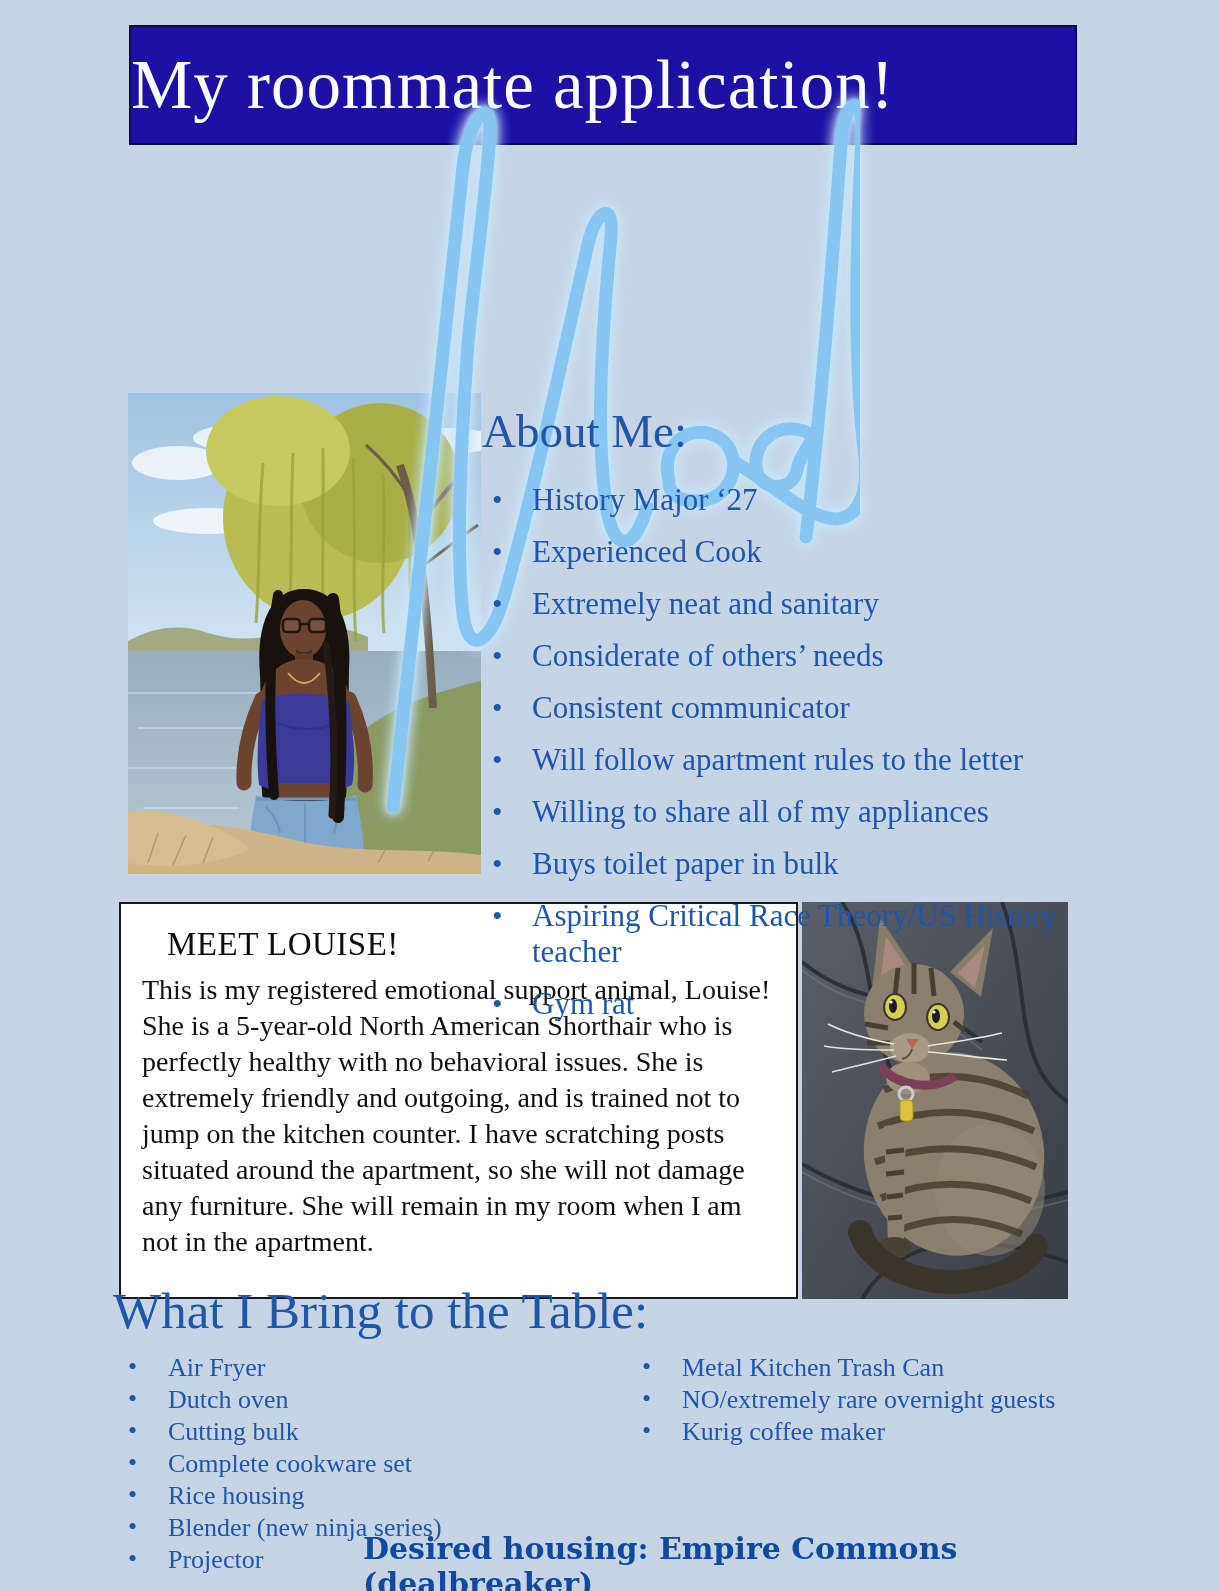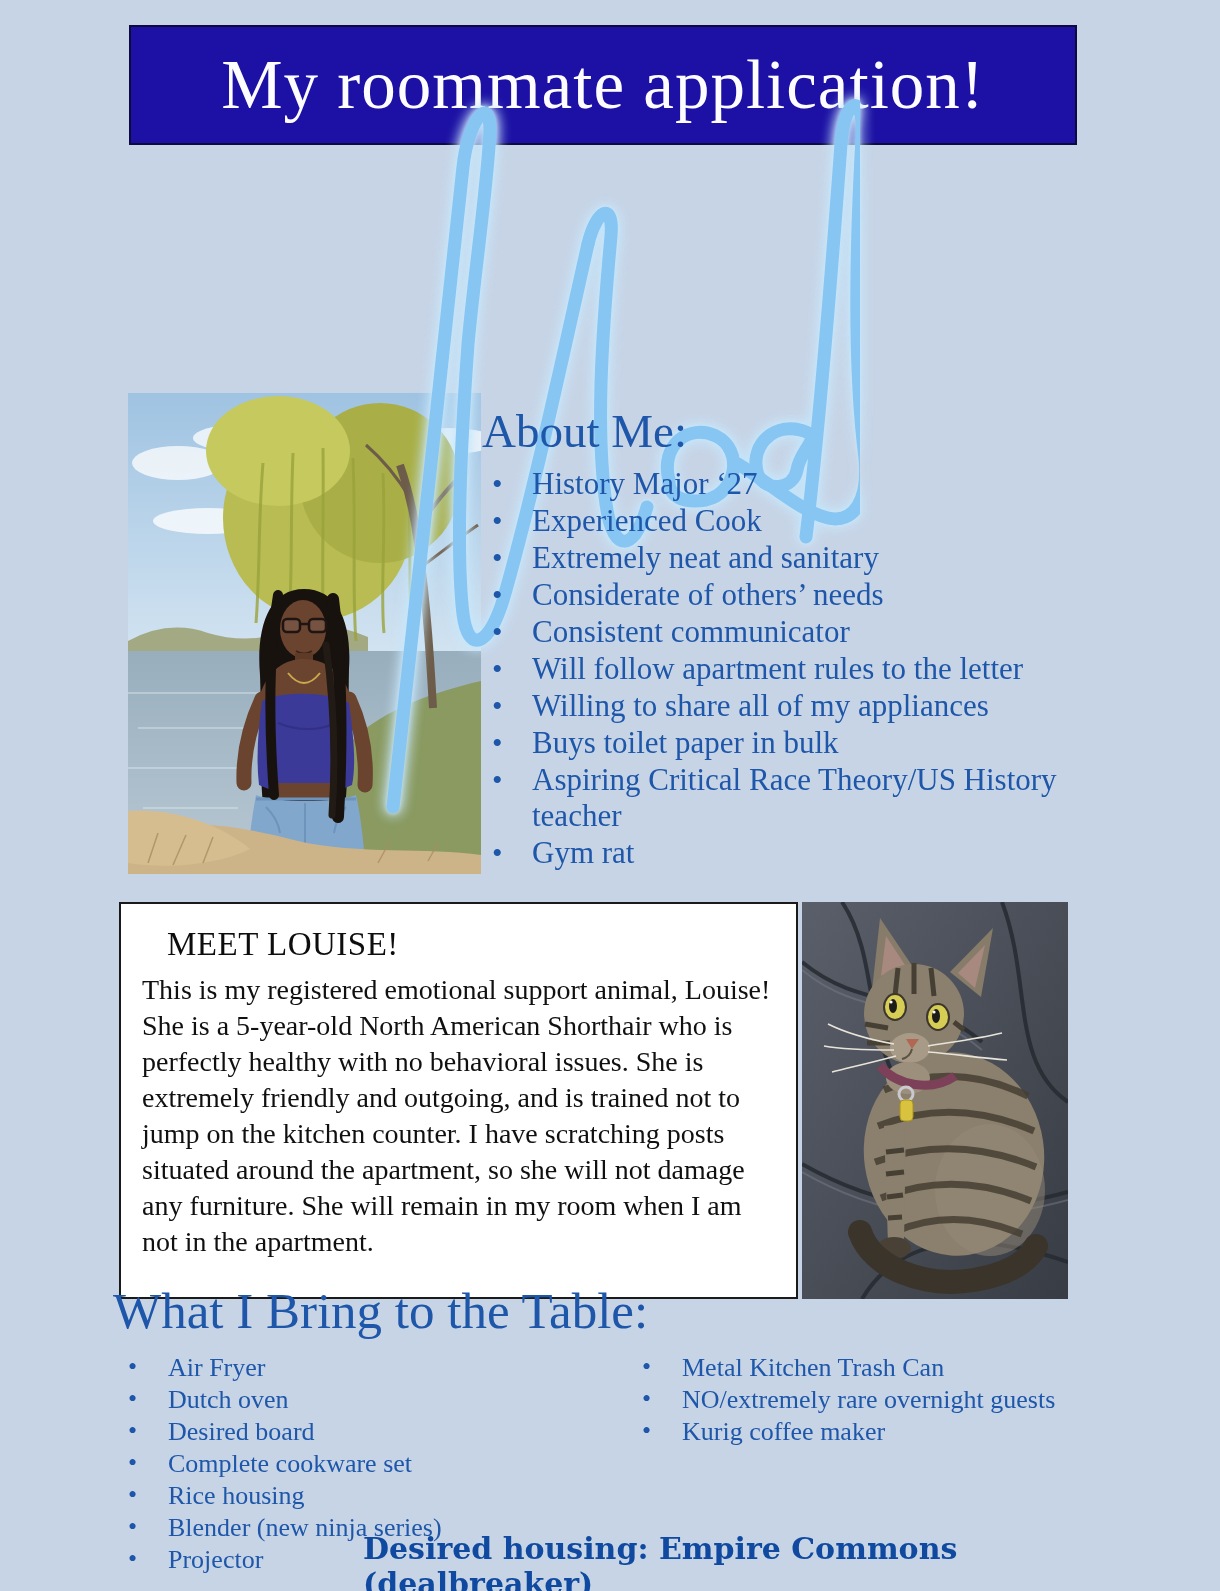--- a/index.html
+++ b/index.html
@@ -7,21 +7,21 @@
     position:relative;
     width:1220px;height:1591px;
     background:#c7d4e6;
     font-family:"Liberation Serif", serif;
     overflow:hidden;
   }
   
   .banner{
     position:absolute;left:129px;top:25px;width:948px;height:120px;
     background:#1c11a4;border:2px solid #0c0a3e;box-sizing:border-box;
-    display:flex;align-items:center;justify-content:center;
+    display:flex;align-items:center;
     z-index:4;
   }
   .banner h1{
     margin:0;color:#fdfdff;font-weight:400;font-size:69px;letter-spacing:1px;
     font-family:"Liberation Serif", serif;
   }
   
   .signature{
     position:absolute;left:338px;top:52px;width:522px;height:772px;
     z-index:6;pointer-events:none;
@@ -36,21 +36,21 @@
   
   .about-heading{
     position:absolute;left:482px;top:404px;margin:0;z-index:7;
     font-size:47px;font-weight:400;color:#1e57a9;
   }
   .about-list{
     position:absolute;left:490px;top:466px;width:628px;z-index:7;
     margin:0;padding:0;list-style:none;
   }
   .about-list li{
-    position:relative;padding-left:42px;margin:0 0 1px 0;
+    position:relative;padding-left:42px;margin:16px 0 1px 0;
     font-size:31px;line-height:36px;color:#1e57a9;
   }
   .about-list li::before{
     content:"\2022";position:absolute;left:2px;top:0;font-size:30px;color:#1e57a9;
   }
   
   .louise-box{
     position:absolute;left:119px;top:902px;width:679px;height:397px;
     background:#ffffff;border:2px solid #1a1a1a;box-sizing:border-box;z-index:3;
   }
@@ -287,21 +287,21 @@
         <ellipse cx="92" cy="346" rx="17" ry="11" fill="#4a4136"></ellipse>
         <path d="M58,330 C70,366 122,386 172,378 C206,372 226,360 234,344" stroke="#3b342b" stroke-width="24" stroke-linecap="round" fill="none"></path>
       </g>
     </svg>
   </div>
 
   <h2 class="bring-heading">What I Bring to the Table:</h2>
   <ul class="bring-list bring-left">
     <li>Air Fryer</li>
     <li>Dutch oven</li>
-    <li>Desired board</li>
+    <li>Cutting bulk</li>
     <li>Complete cookware set</li>
     <li>Rice housing</li>
     <li>Blender (new ninja series)</li>
     <li>Projector</li>
   </ul>
   <ul class="bring-list bring-right">
     <li>Metal Kitchen Trash Can</li>
     <li>NO/extremely rare overnight guests</li>
     <li>Kurig coffee maker</li>
   </ul>

